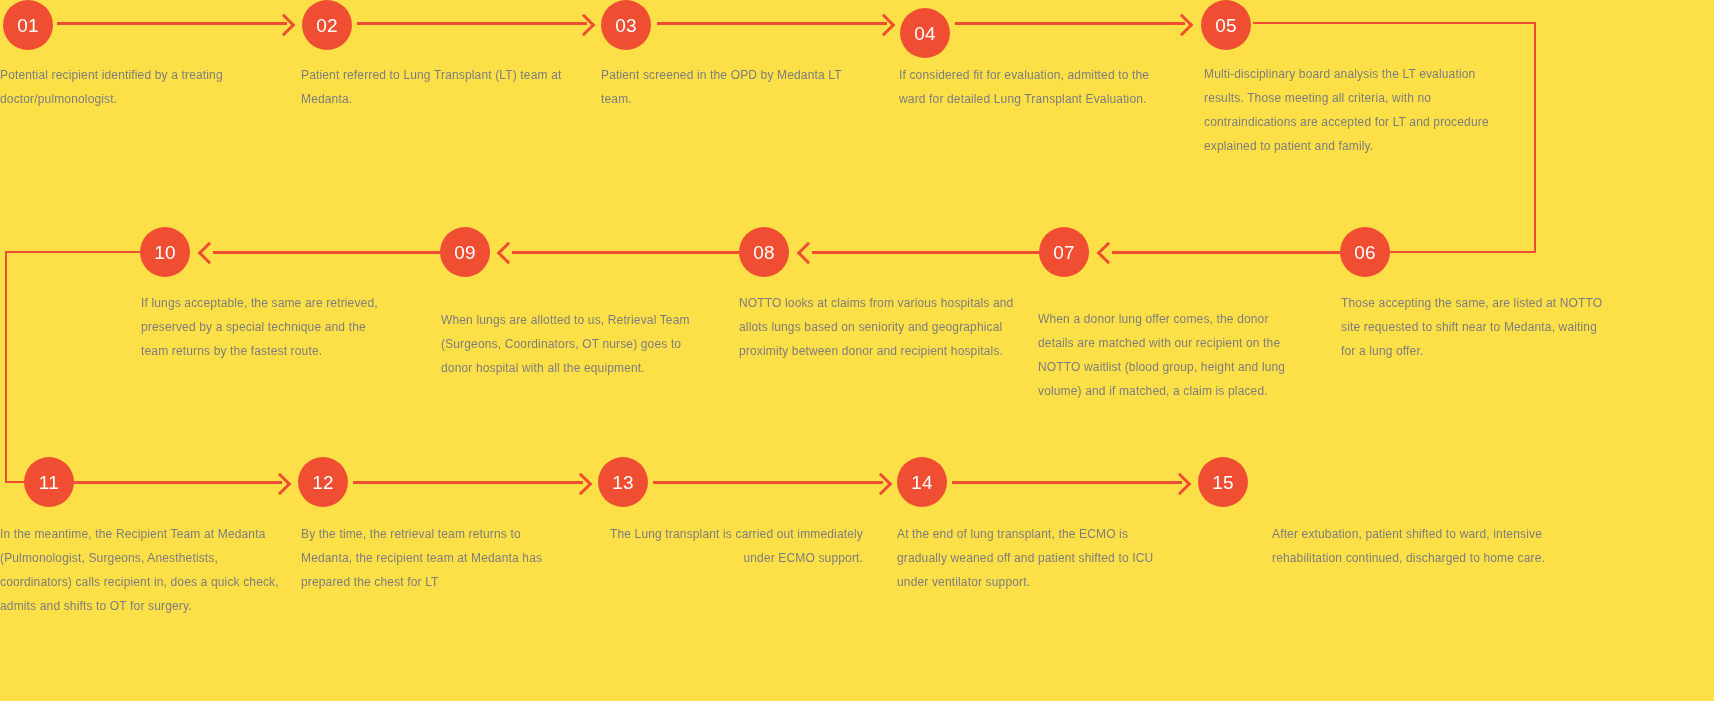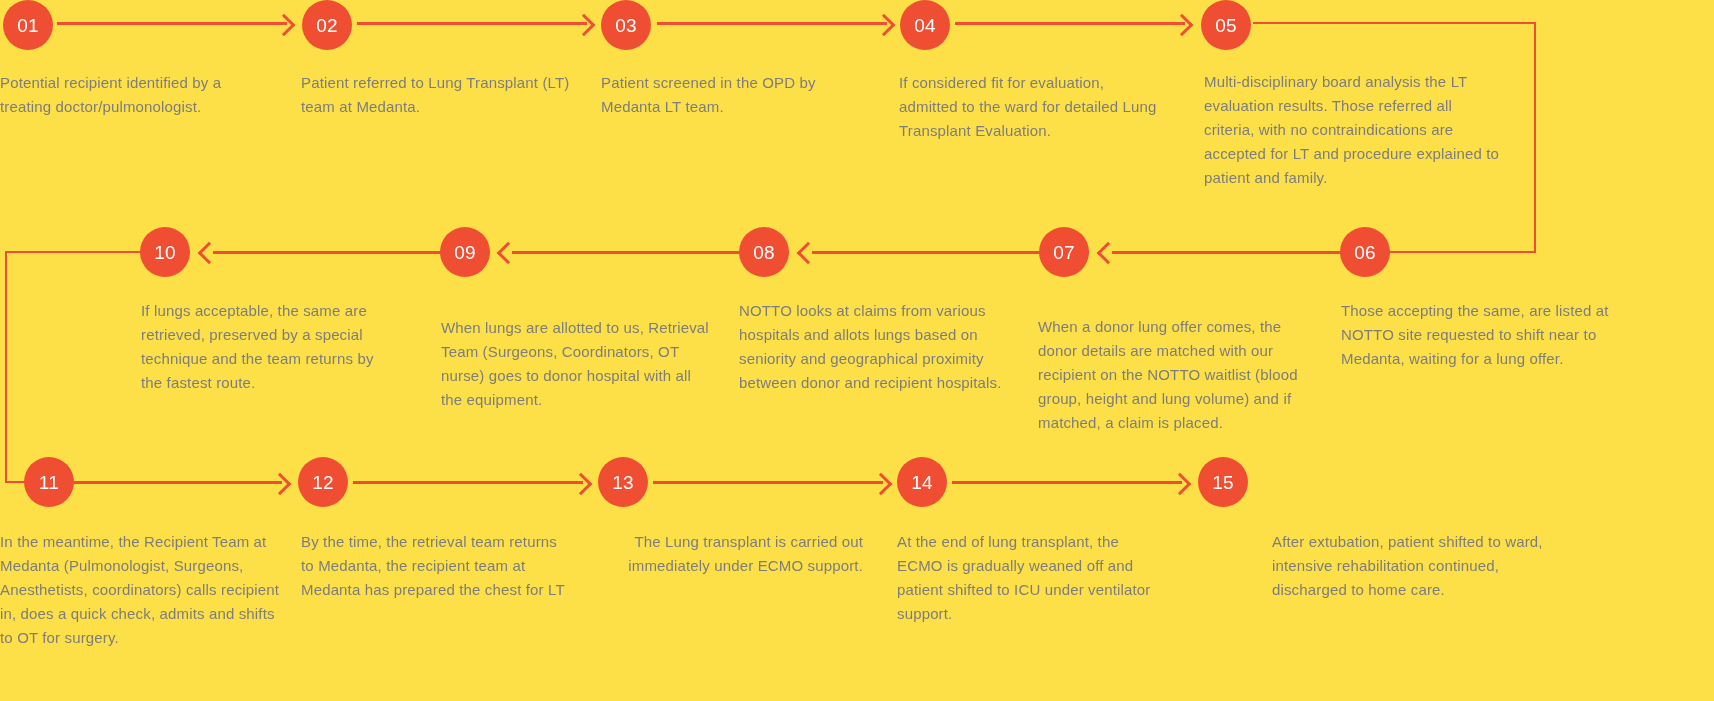--- a/index.html
+++ b/index.html
@@ -36,25 +36,24 @@
     display: flex;
     align-items: center;
     justify-content: center;
     line-height: 1;
     box-sizing: border-box;
     z-index: 5;
   }
   .step-text {
     position: absolute;
     color: #7d7d7d;
-    font-size: 15px;
+    font-size: 12px;
     line-height: 24px;
     letter-spacing: 0.15px;
     white-space: pre-line;
-    margin-top: 8px;
   }
 
   
   .conn {
     position: absolute;
     background: #ef4e32;
     z-index: 1;
   }
   .conn-h { height: 3px; }
   .conn-h-thin { height: 2px; }
@@ -101,27 +100,27 @@
     <div class="step-badge" style="left:302px; top:0px;">02</div>
     <div class="step-text" style="left:301px; top:63px; width:272px;">Patient referred to Lung Transplant (LT) team at Medanta.</div>
   </div>
 
   <div class="step" style="left:0px; top:0px;">
     <div class="step-badge" style="left:601px; top:0px;">03</div>
     <div class="step-text" style="left:601px; top:63px; width:272px;">Patient screened in the OPD by Medanta LT team.</div>
   </div>
 
   <div class="step" style="left:0px; top:0px;">
-    <div class="step-badge" style="left:900px; top:0px;">04</div>
+    <div class="step-badge" style="left:900px; top:8px;">04</div>
     <div class="step-text" style="left:899px; top:63px; width:268px;">If considered fit for evaluation, admitted to the ward for detailed Lung Transplant Evaluation.</div>
   </div>
 
   <div class="step" style="left:0px; top:0px;">
     <div class="step-badge" style="left:1201px; top:0px;">05</div>
-    <div class="step-text" style="left:1204px; top:62px; width:300px;">Multi-disciplinary board analysis the LT evaluation results. Those referred all criteria, with no contraindications are accepted for LT and procedure explained to patient and family.</div>
+    <div class="step-text" style="left:1204px; top:62px; width:300px;">Multi-disciplinary board analysis the LT evaluation results. Those meeting all criteria, with no contraindications are accepted for LT and procedure explained to patient and family.</div>
   </div>
 
   <div class="conn conn-h" style="left:1112px; top:251px; width:228px;"></div>
   <div class="arrow-head arrow-left" style="left:1100px; top:245px;"></div>
 
   <div class="conn conn-h" style="left:812px; top:251px; width:228px;"></div>
   <div class="arrow-head arrow-left" style="left:800px; top:245px;"></div>
 
   <div class="conn conn-h" style="left:512px; top:251px; width:228px;"></div>
   <div class="arrow-head arrow-left" style="left:500px; top:245px;"></div>

